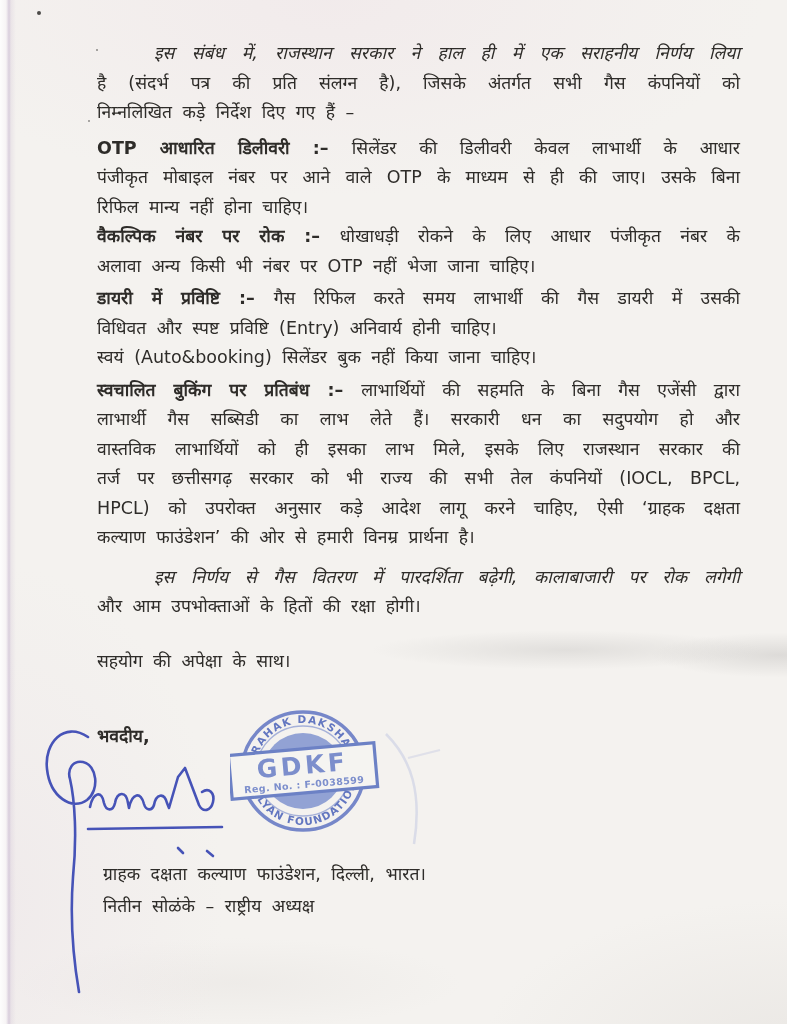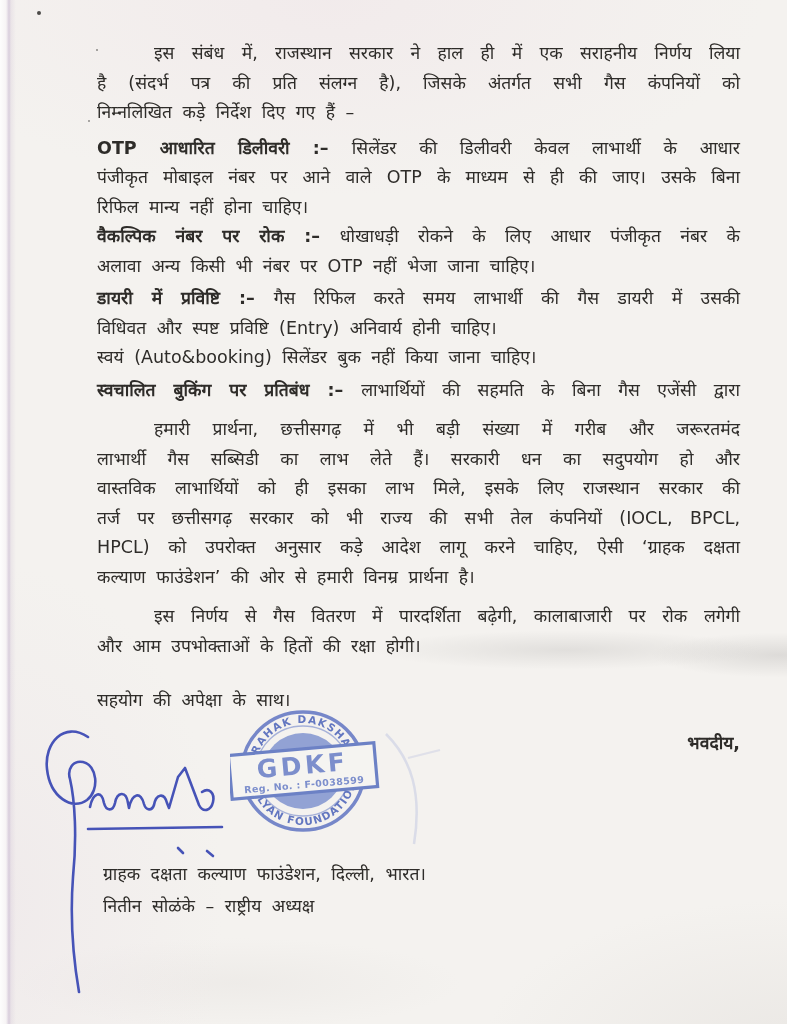--- a/index.html
+++ b/index.html
@@ -13,23 +13,23 @@
       radial-gradient(ellipse 260px 26px at 72% 650px,rgba(186,184,182,.33),rgba(186,184,182,0) 75%),
       radial-gradient(ellipse 170px 30px at 99% 655px,rgba(183,181,179,.38),rgba(183,181,179,0) 75%),
       radial-gradient(ellipse 420px 200px at 100% 102%,rgba(221,217,213,.4),rgba(221,217,213,0) 72%),
       radial-gradient(ellipse 320px 480px at 0% 88%,rgba(235,226,231,.45),rgba(235,226,231,0) 70%),
       radial-gradient(ellipse 300px 60px at 30% 96%,rgba(224,220,217,.3),rgba(224,220,217,0) 75%);
   }
   .body-block{position:absolute;left:97px;top:39px;width:643px;}
   .ln{height:29.5px;line-height:29.5px;font-size:17.5px;word-spacing:.28em;white-space:nowrap;}
   .ln.j{white-space:normal;text-align:justify;text-align-last:justify;word-spacing:.1em;}
   .ln .bp{font-weight:700;}
-  .ind{text-indent:57px;}
+  .ind{text-indent:57px;font-style:italic;}
   .mt3{margin-top:3px;} .mt5{margin-top:10px;} .mt6{margin-top:6px;}
-  .mt10{margin-top:10px;} .mt25{margin-top:25px;} .mt30{margin-top:13px;text-align:right;}
+  .mt10{margin-top:10px;} .mt25{margin-top:25px;} .mt30{margin-top:46px;}
   .salut{font-weight:700;}
   .sig-block{position:absolute;left:103px;top:858px;font-size:17.5px;line-height:32px;word-spacing:.28em;white-space:nowrap;}
   .pto{position:absolute;left:669px;top:1006px;font-size:13px;font-weight:400;letter-spacing:.5px;color:#151515;margin-top:30px;}
   .speck{position:absolute;border-radius:50%;background:#5a5а58;}
   .sp1{left:37px;top:11px;width:4px;height:4px;background:#4c4a48;}
   .sp2{left:96px;top:49px;width:2px;height:2px;background:#8a8885;}
   .sp3{left:88px;top:120px;width:2px;height:2px;background:#8f8d8a;}
   .sp4{left:585px;top:47px;width:2px;height:2px;background:#b9b7b4;}
   svg{position:absolute;}
   .stamp-svg{left:230px;top:704px;}
@@ -53,21 +53,20 @@
     <div class="ln"><span class="bp"></span><span>निम्नलिखित कड़े निर्देश दिए गए हैं –</span></div>
     <div class="ln j mt6"><span class="bp">OTP आधारित डिलीवरी :– </span><span>सिलेंडर की डिलीवरी केवल लाभार्थी के आधार</span></div>
     <div class="ln j"><span class="bp"></span><span>पंजीकृत मोबाइल नंबर पर आने वाले OTP के माध्यम से ही की जाए। उसके बिना</span></div>
     <div class="ln"><span class="bp"></span><span>रिफिल मान्य नहीं होना चाहिए।</span></div>
     <div class="ln j"><span class="bp">वैकल्पिक नंबर पर रोक :– </span><span>धोखाधड़ी रोकने के लिए आधार पंजीकृत नंबर के</span></div>
     <div class="ln"><span class="bp"></span><span>अलावा अन्य किसी भी नंबर पर OTP नहीं भेजा जाना चाहिए।</span></div>
     <div class="ln j mt3"><span class="bp">डायरी में प्रविष्टि :– </span><span>गैस रिफिल करते समय लाभार्थी की गैस डायरी में उसकी</span></div>
     <div class="ln"><span class="bp"></span><span>विधिवत और स्पष्ट प्रविष्टि (Entry) अनिवार्य होनी चाहिए।</span></div>
     <div class="ln"><span class="bp"></span><span>स्वयं (Auto&amp;booking) सिलेंडर बुक नहीं किया जाना चाहिए।</span></div>
     <div class="ln j mt3"><span class="bp">स्वचालित बुकिंग पर प्रतिबंध :– </span><span>लाभार्थियों की सहमति के बिना गैस एजेंसी द्वारा</span></div>
-    <div class="ln j ind mt10"><span class="bp"></span><span>हमारी प्रार्थना, छत्तीसगढ़ में भी बड़ी संख्या में गरीब और जरूरतमंद</span></div>
     <div class="ln j"><span class="bp"></span><span>लाभार्थी गैस सब्सिडी का लाभ लेते हैं। सरकारी धन का सदुपयोग हो और</span></div>
     <div class="ln j"><span class="bp"></span><span>वास्तविक लाभार्थियों को ही इसका लाभ मिले, इसके लिए राजस्थान सरकार की</span></div>
     <div class="ln j"><span class="bp"></span><span>तर्ज पर छत्तीसगढ़ सरकार को भी राज्य की सभी तेल कंपनियों (IOCL, BPCL,</span></div>
     <div class="ln j"><span class="bp"></span><span>HPCL) को उपरोक्त अनुसार कड़े आदेश लागू करने चाहिए, ऐसी ‘ग्राहक दक्षता</span></div>
     <div class="ln"><span class="bp"></span><span>कल्याण फाउंडेशन’ की ओर से हमारी विनम्र प्रार्थना है।</span></div>
     <div class="ln j ind mt5"><span class="bp"></span><span>इस निर्णय से गैस वितरण में पारदर्शिता बढ़ेगी, कालाबाजारी पर रोक लगेगी</span></div>
     <div class="ln"><span class="bp"></span><span>और आम उपभोक्ताओं के हितों की रक्षा होगी।</span></div>
     <div class="ln mt25"><span class="bp"></span><span>सहयोग की अपेक्षा के साथ।</span></div>
     <div class="ln mt30 salut"><span class="bp">भवदीय,</span><span></span></div>
   </div>

